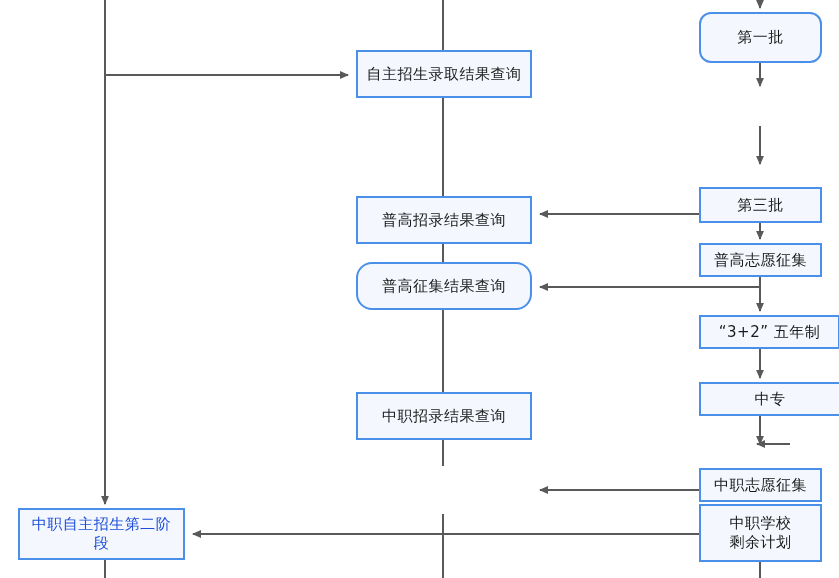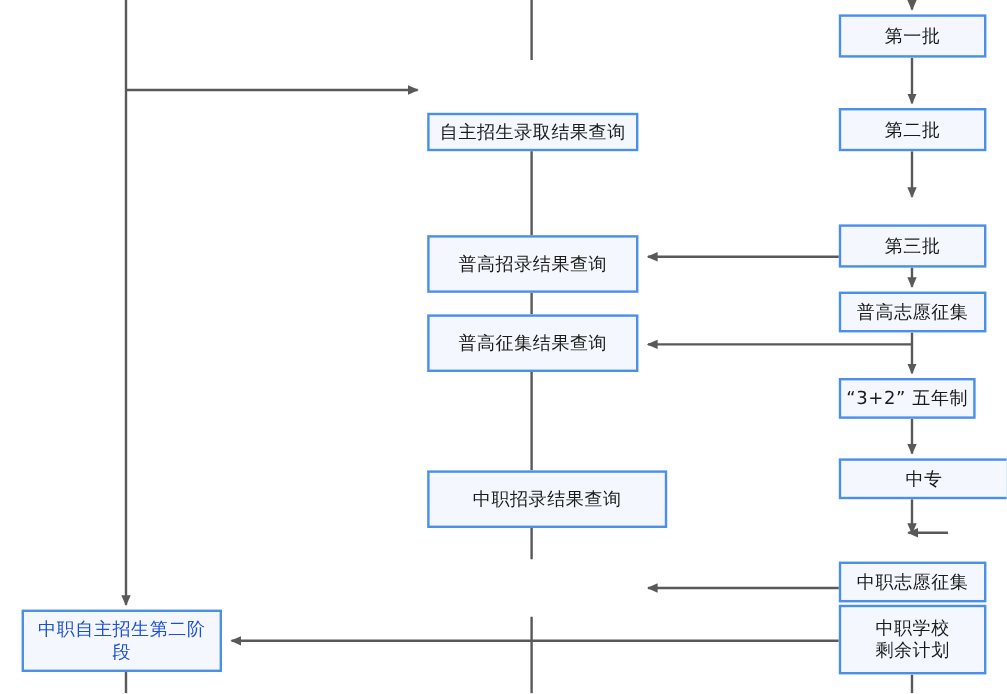--- a/index.html
+++ b/index.html
@@ -87,38 +87,37 @@
 
       <path d="M760,490 L540,490" marker-end="url(#arrow)"></path>
 
       <path d="M699,534 L193,534" marker-end="url(#arrow)"></path>
 
       <path d="M790,444 L757,444" marker-end="url(#arrow)"></path>
 
     </g>
   </svg>
 
-  <div class="node" style="left:356px; top:50px; width:176px; height:32px;margin-top:44px;">自主招生录取结果查询</div>
+  <div class="node" style="left:356px; top:50px; width:176px; height:48px;">自主招生录取结果查询</div>
 
   <div class="node" style="left:356px; top:196px; width:176px; height:48px;">普高招录结果查询</div>
 
-  <div class="node" style="left:356px; top:262px; width:176px; height:48px;">普高征集结果查询</div>
+  <div class="node" style="left:356px; top:262px; width:176px; height:48px;border-radius:16px;">普高征集结果查询</div>
 
-  <div class="node" style="left:356px; top:392px; width:200px; height:48px;text-align:center;">中职招录结果查询</div>
+  <div class="node" style="left:356px; top:392px; width:176px; height:48px;text-align:center;">中职招录结果查询</div>
 
 
-  <div class="node" style="left:699px; top:12px; width:123px; height:36px;">第一批</div>
+  <div class="node" style="left:699px; top:12px; width:123px; height:51px;border-radius:12px;">第一批</div>
 
-  <div class="node" style="left:699px; top:90px; width:123px; height:36px;">第二批</div>
 
   <div class="node" style="left:699px; top:168px; width:123px; height:36px;margin-top:19px;">第三批</div>
 
   <div class="node" style="left:699px; top:243px; width:123px; height:34px;">普高志愿征集</div>
 
-  <div class="node" style="left:699px; top:315px; width:114px; height:34px;">“3+2” 五年制</div>
+  <div class="node" style="left:699px; top:315px; width:141px; height:34px;">“3+2” 五年制</div>
 
   <div class="node" style="left:699px; top:382px; width:142px; height:34px;">中专</div>
 
   <div class="node" style="left:699px; top:448px; width:123px; height:34px;margin-top:20px;">中职志愿征集</div>
 
   <div class="node" style="left:699px; top:504px; width:123px; height:58px;">中职学校
 剩余计划</div>
 
   <div class="node accent" style="left:18px; top:508px; width:167px; height:52px;">中职自主招生第二阶
 段</div>

